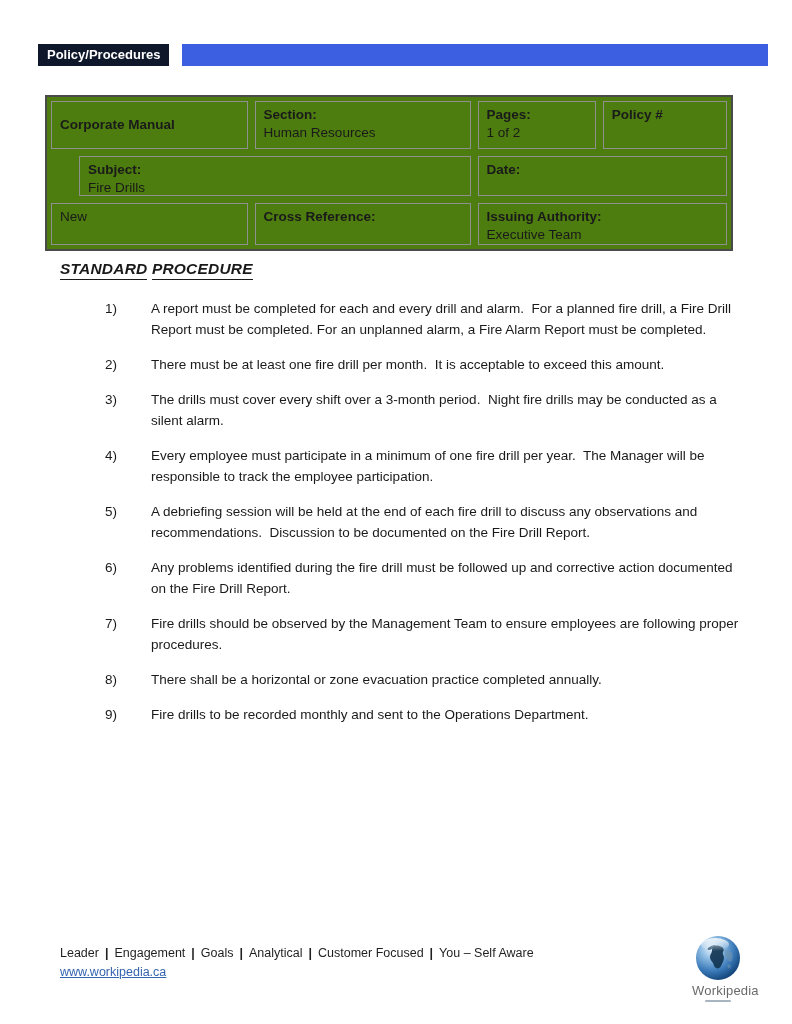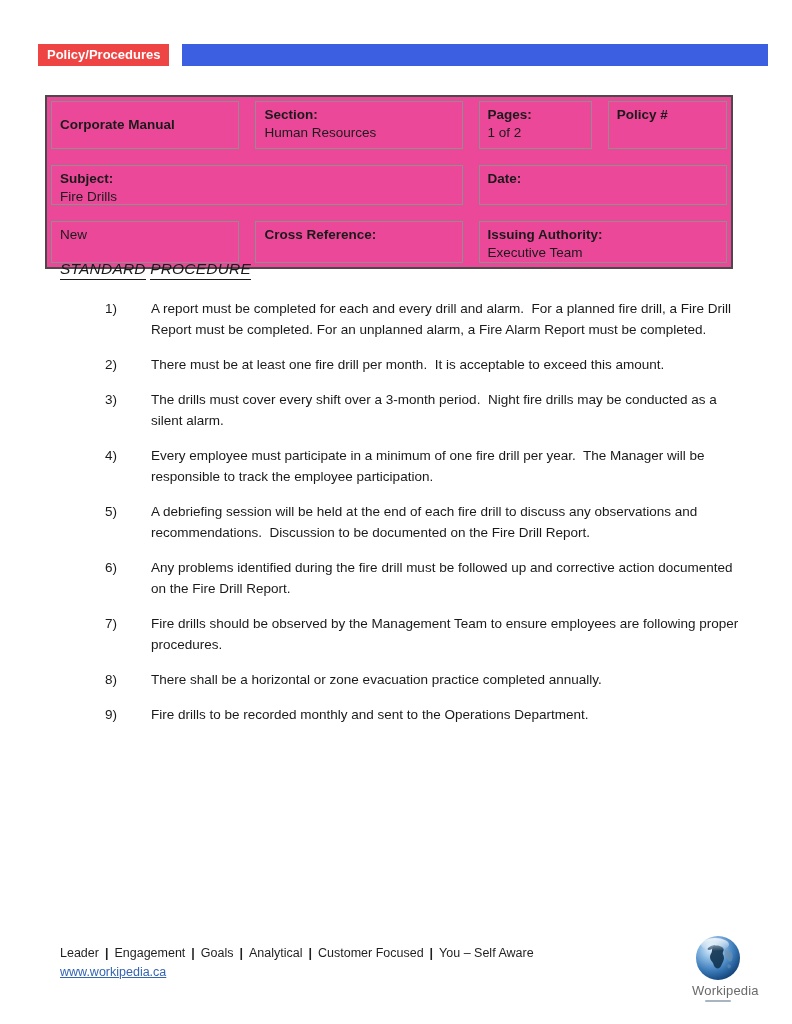--- a/index.html
+++ b/index.html
@@ -16,64 +16,64 @@
 
   
   .header {
     position: absolute;
     top: 44px; left: 38px; right: 24px;
     height: 22px;
     display: flex;
     gap: 13px;
   }
   .badge {
-    background: #ef4444;
+    background: #0f172a;
     color: #ffffff;
     font-weight: bold;
     font-size: 13px;
     line-height: 22px;
     padding: 0 9px;
     white-space: nowrap;
   }
   .header-bar { flex: 1; background: #3b5fe0; }
 
   
   .info-table {
     position: absolute;
     top: 95px; left: 45px;
     width: 688px;
     border: 2px solid #4a4a4a;
     padding: 4px;
     display: grid;
     grid-template-columns: 193fr 212fr 116fr 122fr;
     grid-template-rows: 48px 40px 42px;
-    gap: 16px;
-    background: #ec4899;
+    gap: 7px;
+    background: #4d7c0f;
   }
   .cell {
     border: 1px solid #8f8f8f;
     padding: 4px 8px;
     font-size: 13.5px;
     line-height: 18px;
     overflow: hidden;
   }
   .cell .lbl { font-weight: bold; display: block; }
   .cell .val { display: block; }
   .cell.vcenter { display: flex; align-items: center; }
-  .span2a { grid-column: 1 / 3; }
+  .span2a { grid-column: 1 / 3; margin-left: 28px; }
   .span2b { grid-column: 3 / 5; }
 
   
   .content {
     position: absolute;
     top: 260px; left: 60px; right: 46px;
   }
   .heading {
     font-size: 15.5px;
-    font-weight: normal;
+    font-weight: bold;
     font-style: italic;
     display: inline-block;
     border-bottom: 1.6px solid #1a1a1a;
     padding-bottom: 1px;
     letter-spacing: 0.2px;
   }
   .h-standard { margin-bottom: 18px; }
   .h-procedure { margin-bottom: 16px; }
   .para {
     font-size: 13.5px;

